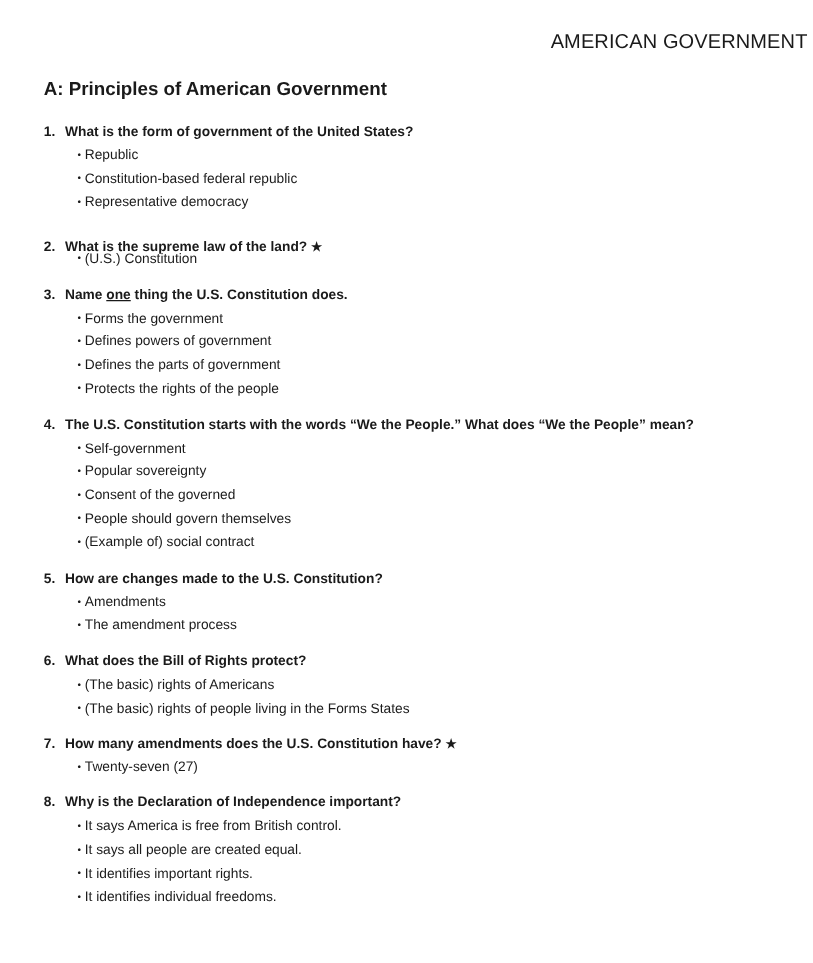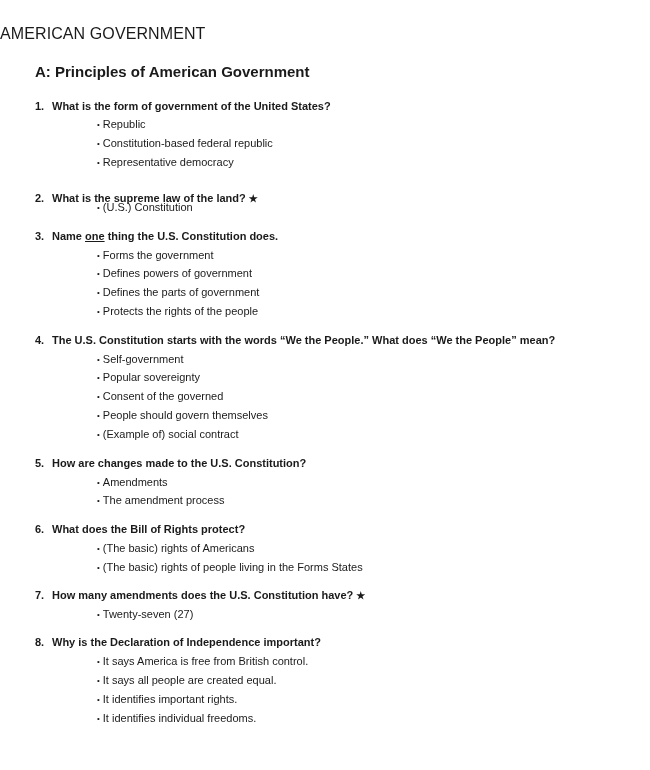--- a/index.html
+++ b/index.html
@@ -4,37 +4,36 @@
 <style>
   html, body { margin: 0; padding: 0; background: #ffffff; }
   body {
     width: 650px; height: 770px; overflow: hidden;
     font-family: "Liberation Sans", sans-serif;
     color: #1a1a1a;
     position: relative;
   }
   .title {
     position: absolute; top: 25px; left: 0; width: 646px;
-    text-align: left; font-size: 16px; font-weight: 500; letter-spacing: 0.1px;
+    text-align: right; font-size: 16px; font-weight: 500; letter-spacing: 0.1px;
   }
   .section {
     position: absolute; top: 63px; left: 35px;
     font-size: 15px; font-weight: bold;
   }
   .q {
     position: absolute; left: 35px;
     font-size: 11px; font-weight: bold;
   }
   .q .num { display: inline-block; width: 17px; }
   .q .star { font-size: 10px; margin-left: 3px; }
   .q u { text-decoration: underline; text-align: right; }
   .a {
     position: absolute; left: 62px;
     font-size: 11px;
-    margin-left: 35px;
   }
   .a .dot { font-size: 8px; vertical-align: 1px; margin-right: 3px; }
 </style>
 </head>
 <body>
 
 <div class="title">AMERICAN GOVERNMENT</div>
 <div class="section">A: Principles of American Government</div>
 
 <div class="q" style="top:100px"><span class="num">1.</span><span>What is the form of government of the United States?</span></div>

